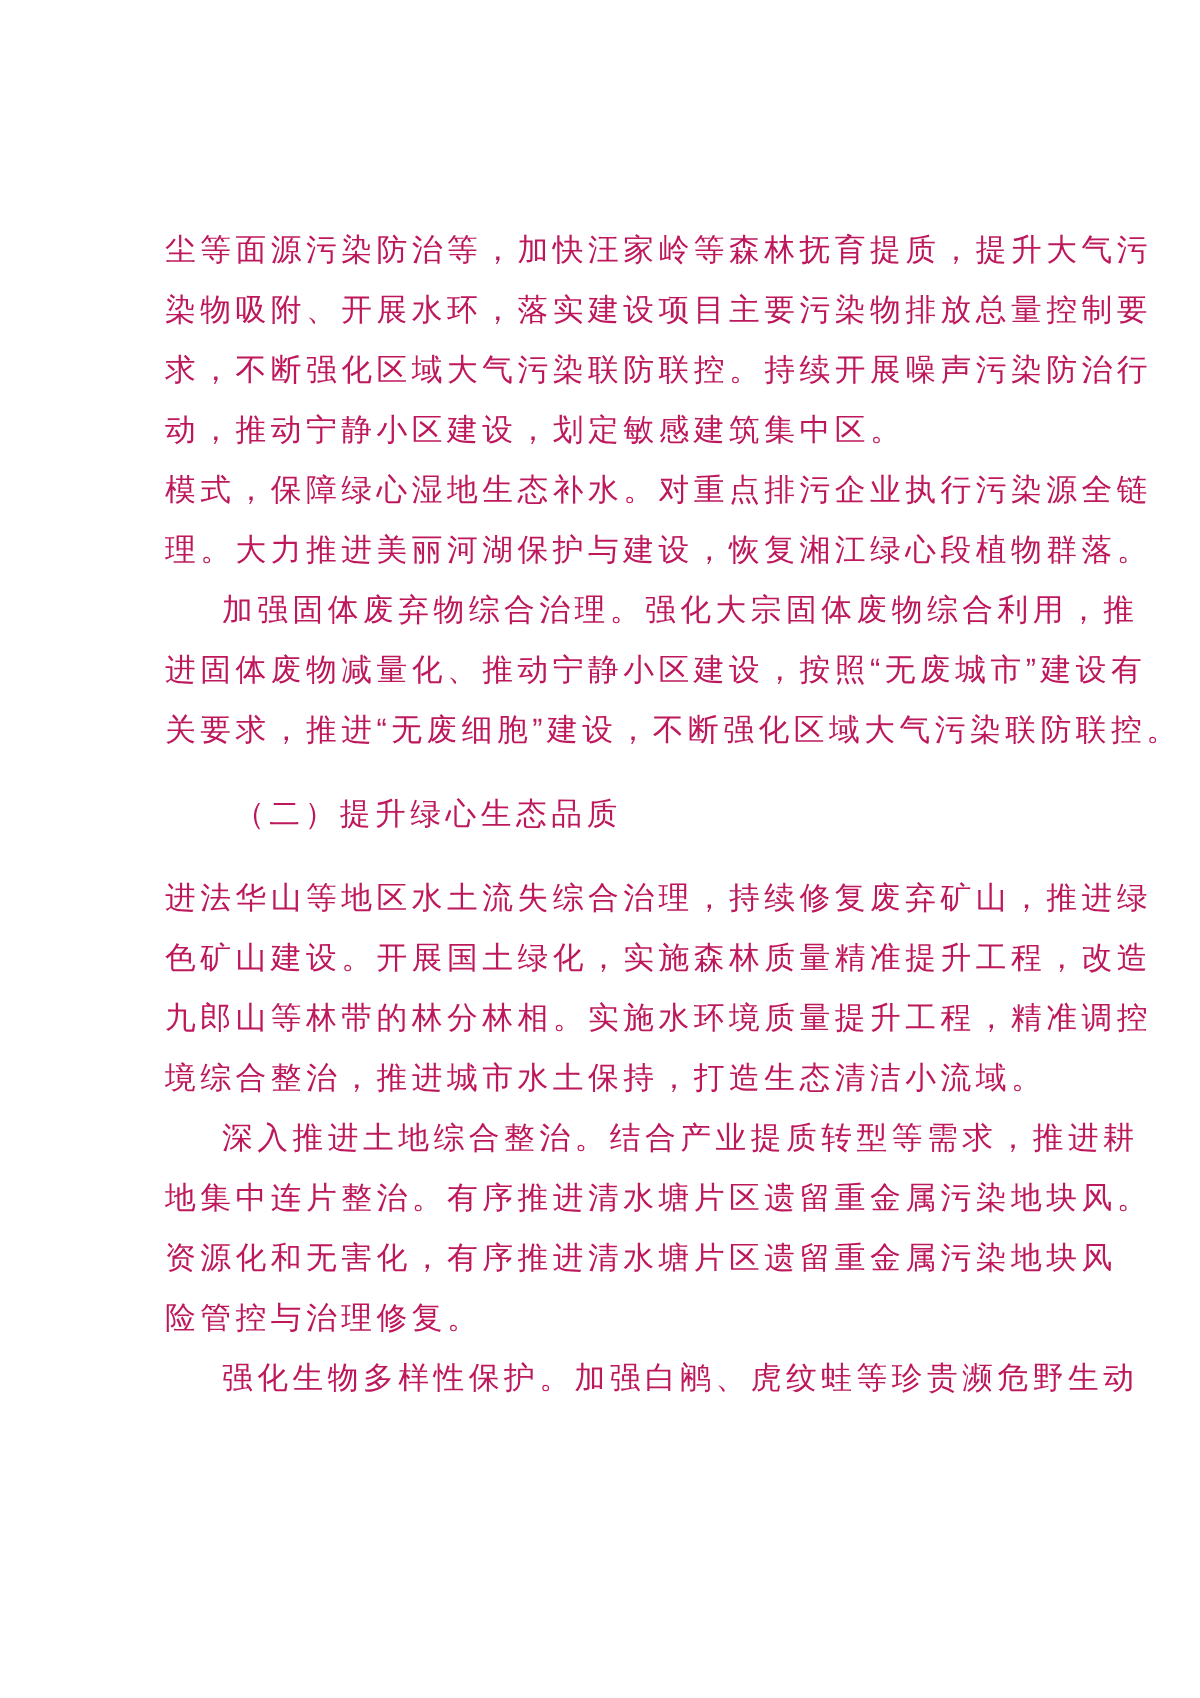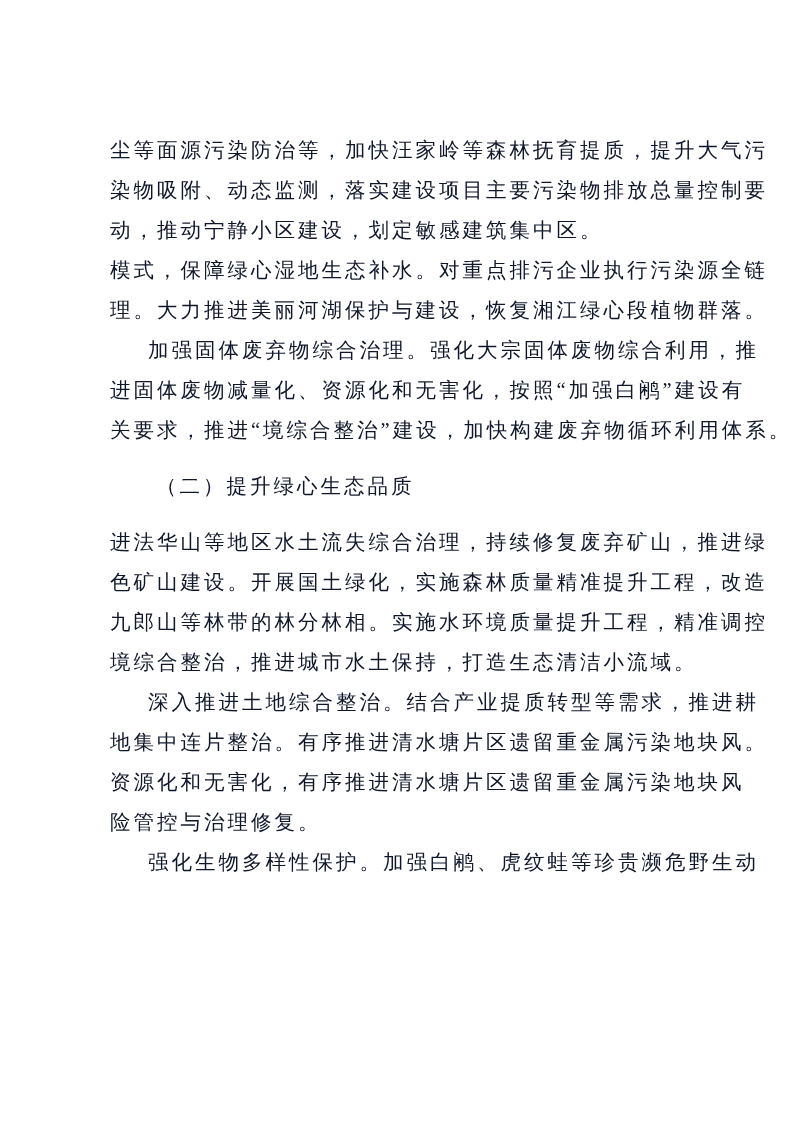--- a/index.html
+++ b/index.html
@@ -9,26 +9,26 @@
     }
     body {
       width: 800px;
       height: 1132px;
       position: relative;
       overflow: hidden;
     }
     .page {
       position: absolute;
       left: 110px;
-      top: 130px;
+      top: 147px;
       width: 566px;
-      font-family: Liberation Serif, serif;
+      font-family: Liberation Sans, sans-serif;
       font-size: 20.5px;
       line-height: 40px;
-      color: #0f172a;
+      color: #be185d;
       letter-spacing: 3px;
     }
     .para {
       margin: 0;
       text-align: justify;
       text-align-last: left;
       text-indent: 47px;
     }
     .para.cont {
       text-indent: 0;
@@ -44,33 +44,34 @@
       height: 40px;
     }
   </style>
 </head>
 <body>
 
 <div class="page">
 
   <div class="para cont">
     <span class="line">尘等面源污染防治等，加快汪家岭等森林抚育提质，提升大气污</span>
-    <span class="line">染物吸附、动态监测，落实建设项目主要污染物排放总量控制要</span>
+    <span class="line">染物吸附、开展水环，落实建设项目主要污染物排放总量控制要</span>
+    <span class="line">求，不断强化区域大气污染联防联控。持续开展噪声污染防治行</span>
     <span class="line">动，推动宁静小区建设，划定敏感建筑集中区。</span>
   </div>
 
   <div class="para">
     <span class="line" style="text-indent:0">模式，保障绿心湿地生态补水。对重点排污企业执行污染源全链</span>
     <span class="line" style="text-indent:0">理。大力推进美丽河湖保护与建设，恢复湘江绿心段植物群落。</span>
   </div>
 
   <div class="para">
     <span class="line" style="text-indent:38px">加强固体废弃物综合治理。强化大宗固体废物综合利用，推</span>
-    <span class="line" style="text-indent:0">进固体废物减量化、资源化和无害化，按照“加强白鹇”建设有</span>
-    <span class="line" style="text-indent:0">关要求，推进“境综合整治”建设，加快构建废弃物循环利用体系。</span>
+    <span class="line" style="text-indent:0">进固体废物减量化、推动宁静小区建设，按照“无废城市”建设有</span>
+    <span class="line" style="text-indent:0">关要求，推进“无废细胞”建设，不断强化区域大气污染联防联控。</span>
   </div>
 
   <div class="heading">
     <span class="line" style="text-indent:30px">（二）提升绿心生态品质</span>
   </div>
 
   <div class="para">
     <span class="line" style="text-indent:0">进法华山等地区水土流失综合治理，持续修复废弃矿山，推进绿</span>
     <span class="line" style="text-indent:0">色矿山建设。开展国土绿化，实施森林质量精准提升工程，改造</span>
     <span class="line" style="text-indent:0">九郎山等林带的林分林相。实施水环境质量提升工程，精准调控</span>

